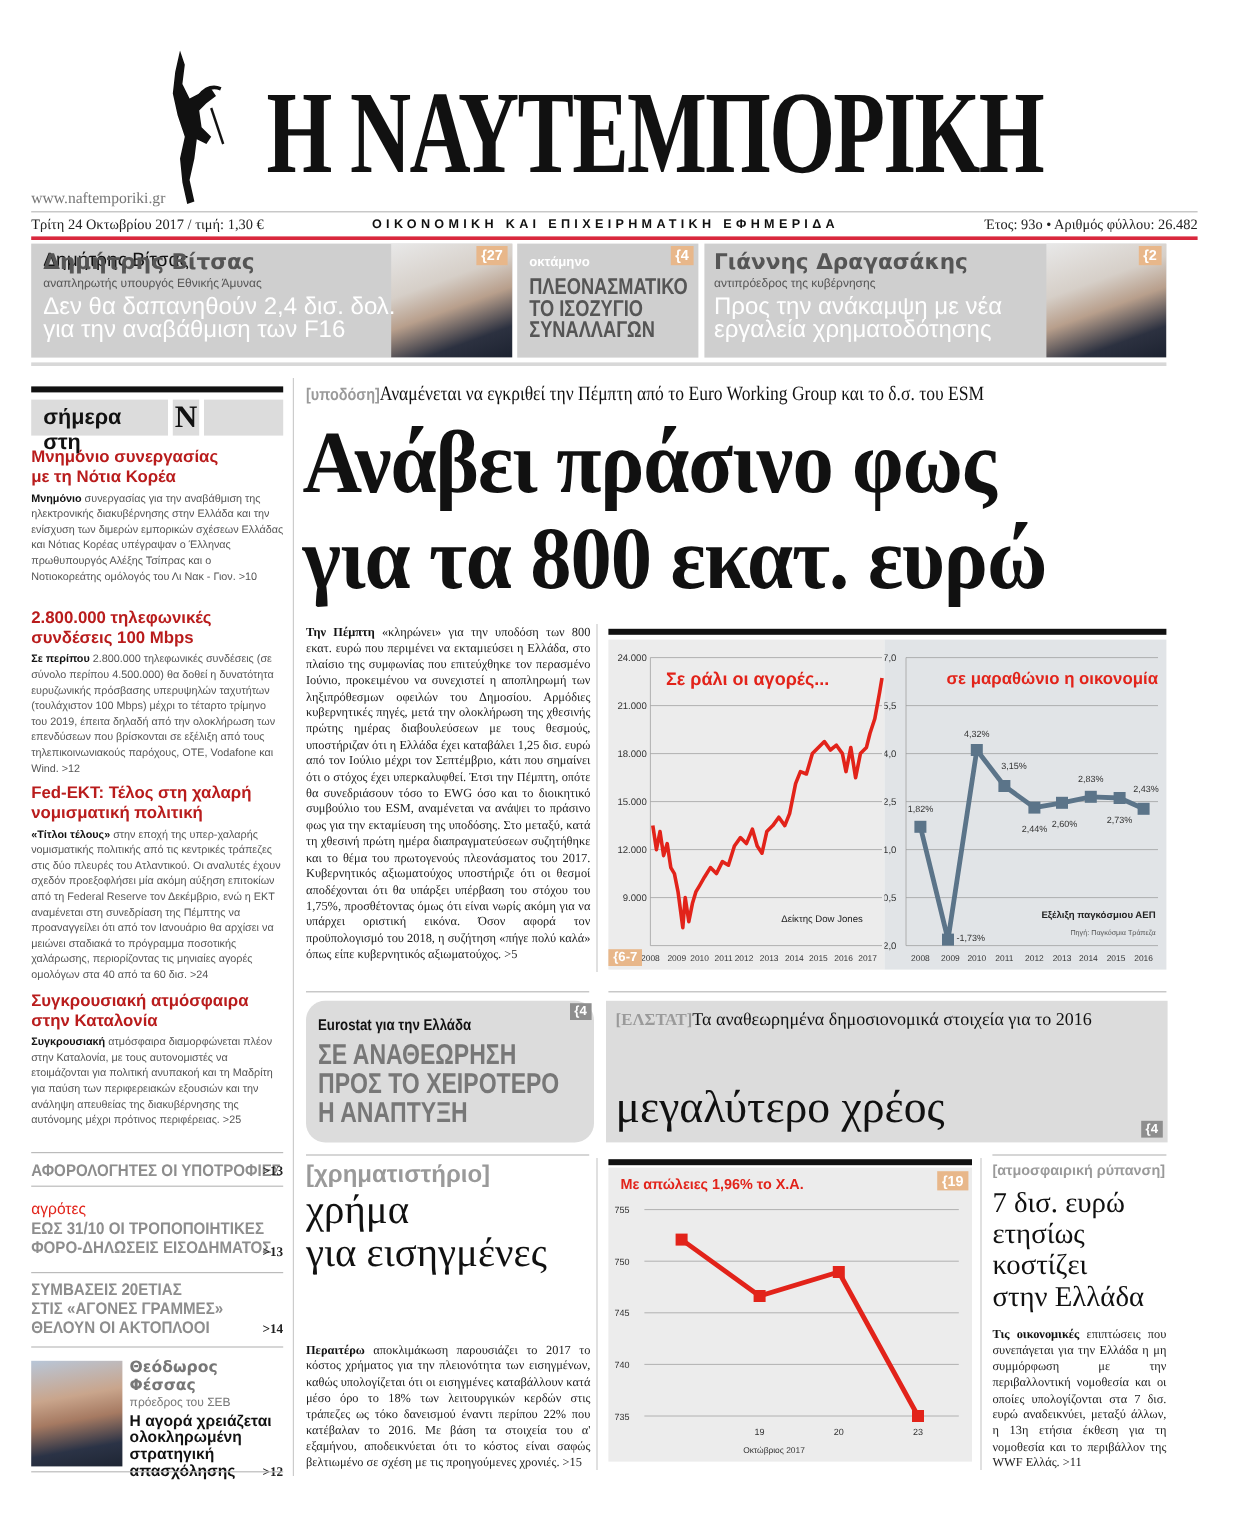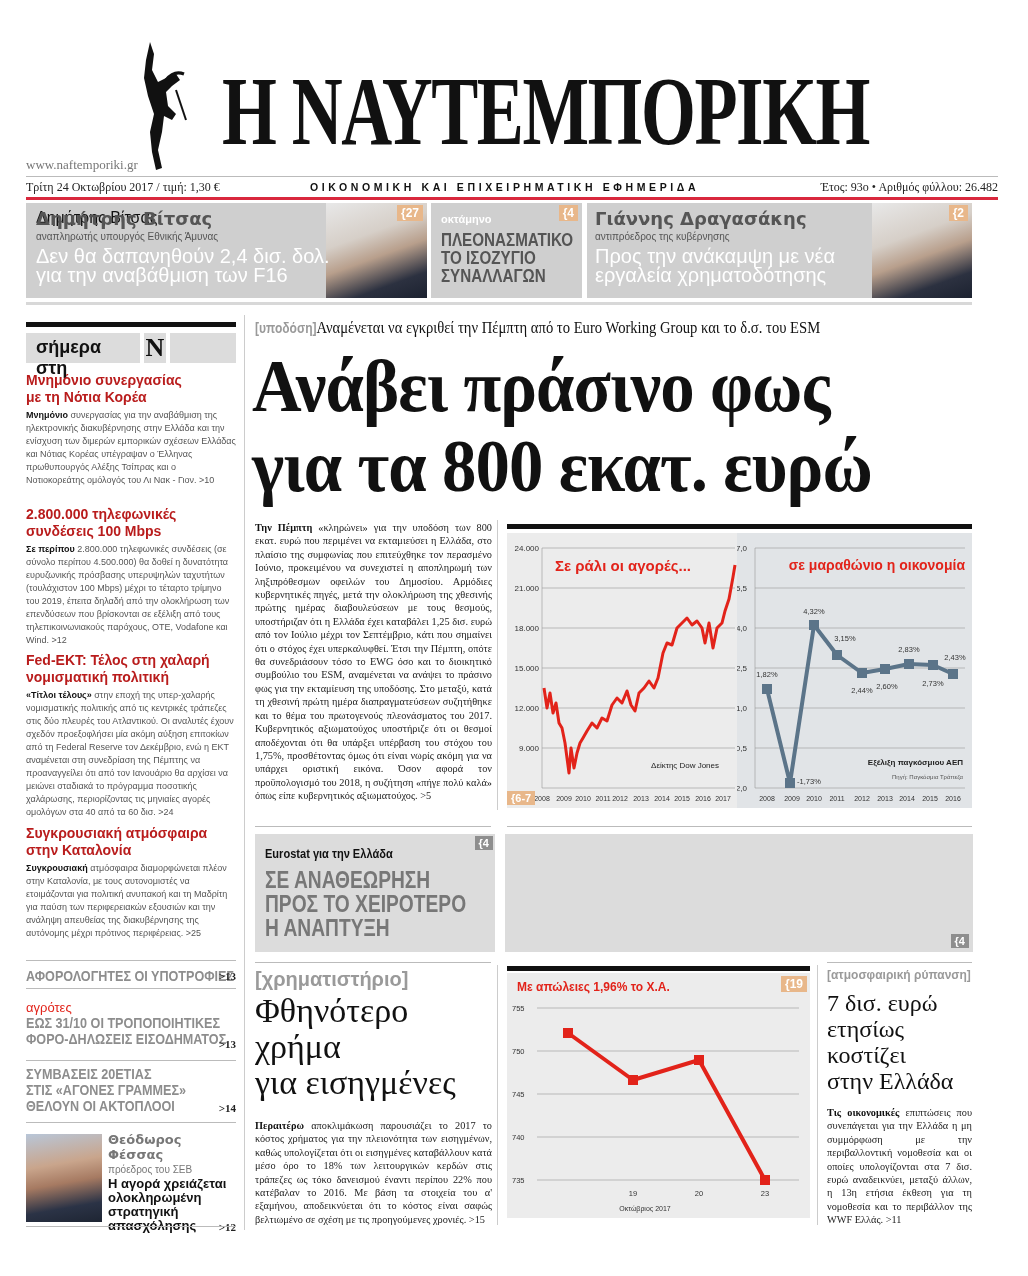--- a/index.html
+++ b/index.html
@@ -274,35 +274,36 @@
       <text x="170" y="268">2014</text>
         <text x="193" y="268">2015</text>
       <text x="216" y="268">2016</text>
     </g>
   </svg>
 </div>
 
 <div class="abs" style="left:255px;top:826px;width:236px;height:1px;background:#bbb;"></div>
 <div class="abs" style="left:507px;top:826px;width:465px;height:1px;background:#bbb;"></div>
 
-<div class="abs greybox" style="left:255px;top:834px;width:240px;height:118px;">
+<div class="abs greybox" style="left:255px;top:834px;width:240px;height:118px;border-radius:16px;">
   <div class="abs" style="left:10px;top:12px;font-size:13px;font-weight:bold;color:#111;transform:scaleX(0.85);transform-origin:left;white-space:nowrap;">Eurostat για την Ελλάδα</div>
   <div class="abs cond" style="left:10px;top:34px;">ΣΕ ΑΝΑΘΕΩΡΗΣΗ</div>
   <div class="abs cond" style="left:10px;top:58px;">ΠΡΟΣ ΤΟ ΧΕΙΡΟΤΕΡΟ</div>
   <div class="abs cond" style="left:10px;top:82px;">Η ΑΝΑΠΤΥΞΗ</div>
   <div class="abs pgtag-grey" style="right:2px;top:2px;">{4</div>
 </div>
 <div class="abs greybox" style="left:505px;top:834px;width:468px;height:118px;">
+  <div class="abs" style="left:8px;top:8px;font-family:'Liberation Serif',serif;font-size:15px;white-space:nowrap;"><span class="section-kicker">[ΕΛΣΤΑΤ]</span><span>Τα αναθεωρημένα δημοσιονομικά στοιχεία για το 2016</span></div>
+  <div class="abs serif-big" style="left:8px;top:70px;">μεγαλύτερο χρέος</div>
   <div class="abs pgtag-grey" style="right:4px;bottom:4px;">{4</div>
 </div>
 
 <div class="abs" style="left:255px;top:962px;width:236px;height:1px;background:#bbb;"></div>
 <div class="abs" style="left:255px;top:968px;">
   <div class="section-kicker" style="font-size:20px;">[χρηματιστήριο]</div>
-  <div style="font-family:'Liberation Serif',serif;font-size:34px;line-height:36px;margin-top:2px;">Φθηνότερο</div>
   <div style="font-family:'Liberation Serif',serif;font-size:34px;line-height:36px;">χρήμα</div>
   <div style="font-family:'Liberation Serif',serif;font-size:34px;line-height:36px;">για εισηγμένες</div>
 </div>
 <div class="abs body-serif" style="left:255px;top:1119px;width:237px;"><b>Περαιτέρω</b><span> αποκλιμάκωση παρουσιάζει το 2017 το κόστος χρήματος για την πλειονότητα των εισηγμένων, καθώς υπολογίζεται ότι οι εισηγμένες καταβάλλουν κατά μέσο όρο το 18% των λειτουργικών κερδών στις τράπεζες ως τόκο δανεισμού έναντι περίπου 22% που κατέβαλαν το 2016. Με βάση τα στοιχεία του α' εξαμήνου, αποδεικνύεται ότι το κόστος είναι σαφώς βελτιωμένο σε σχέση με τις προηγούμενες χρονιές. &gt;15</span></div>
 <div class="abs vrule" style="left:497px;top:965px;height:260px;"></div>
 
 <div class="abs chart-bar" style="left:507px;top:966px;width:303px;"></div>
 <div class="abs chart-bg" style="left:507px;top:973px;width:303px;height:245px;">
   <svg width="303" height="245">
     <g stroke="#999" stroke-width="0.6">

